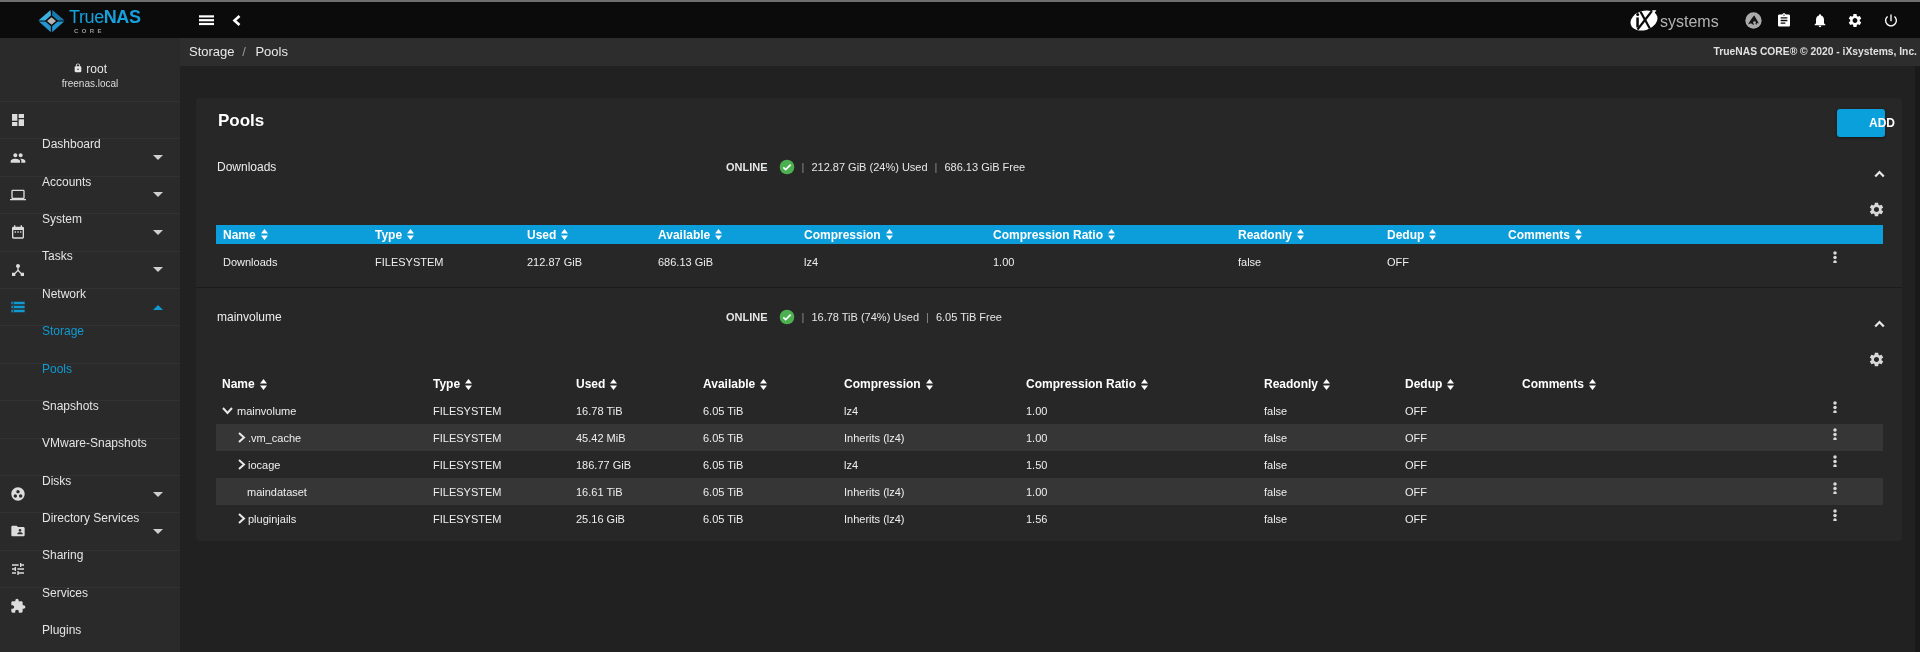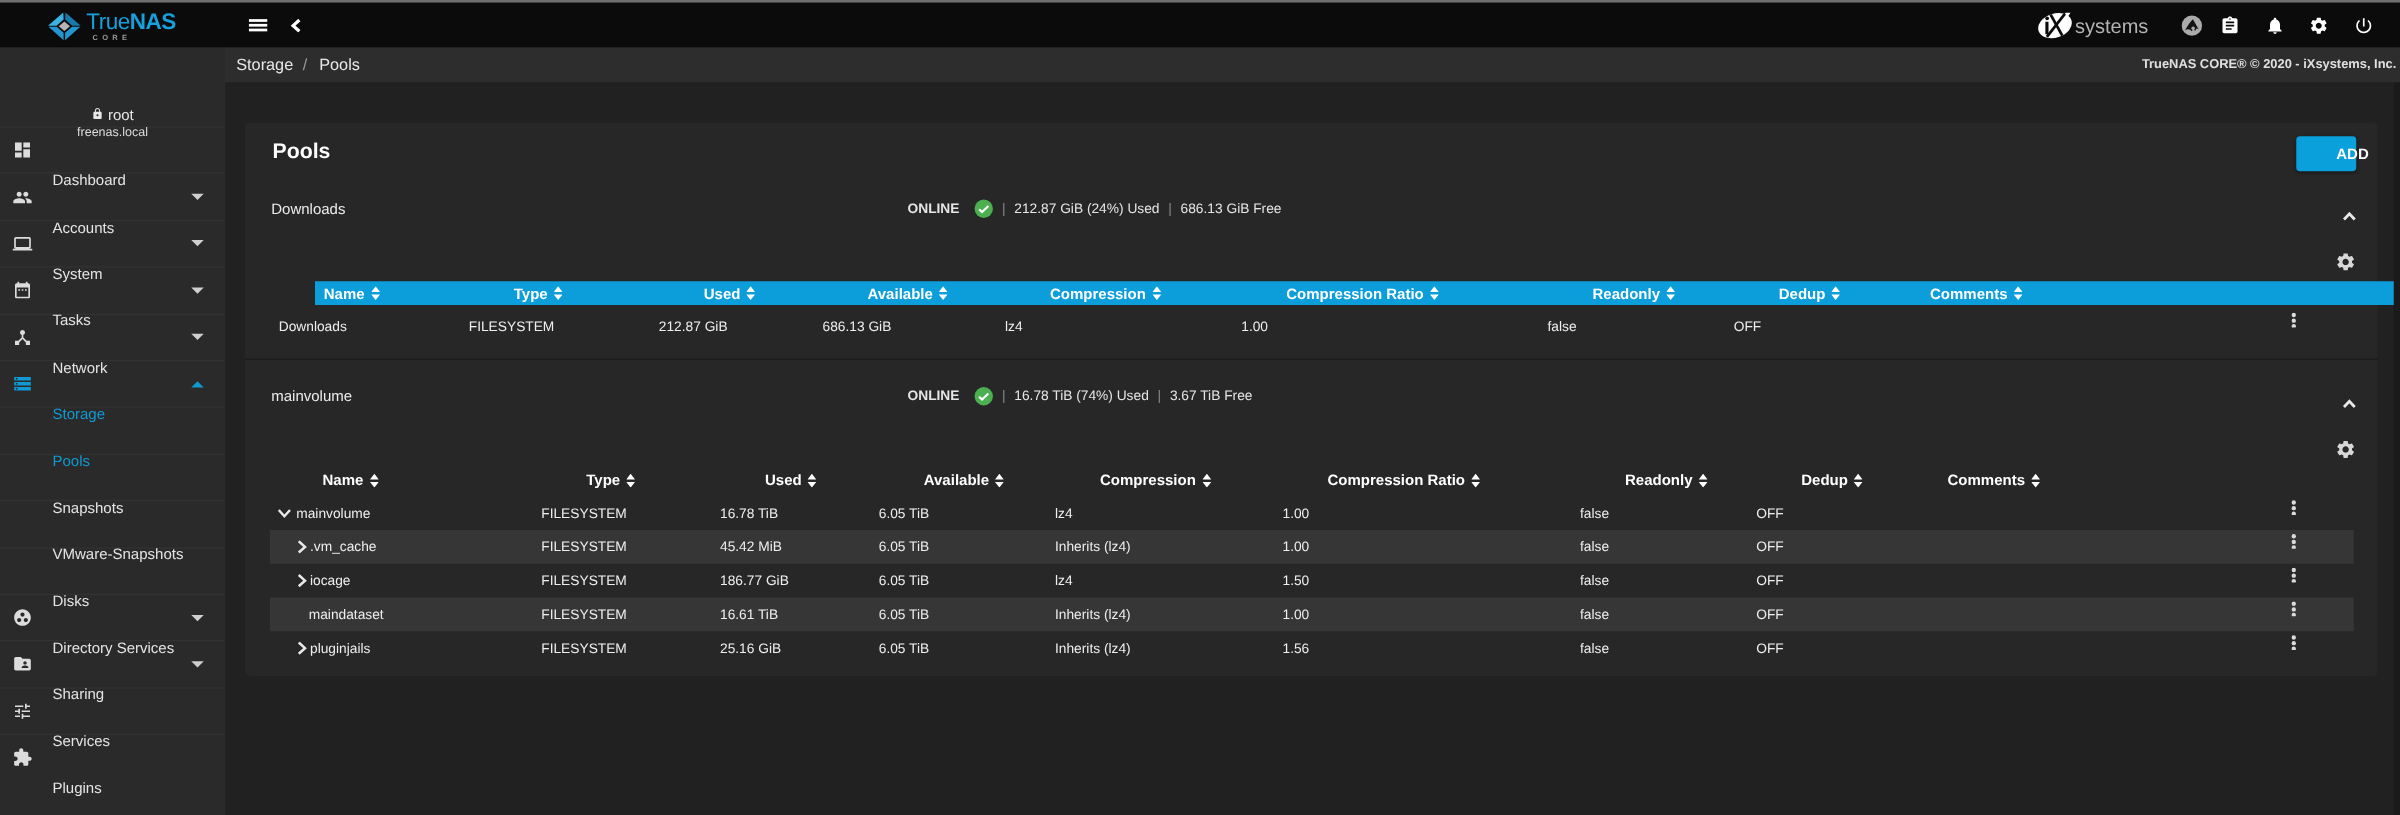--- a/index.html
+++ b/index.html
@@ -10,21 +10,21 @@
 #topstrip { position:absolute; top:0; left:0; width:1920px; height:2px; background:#6f6f6f; }
 #topbar { position:absolute; top:2px; left:0; width:1920px; height:36px; background:#0b0b0b; }
 #logo { position:absolute; left:37px; top:8px; }
 #logotext { position:absolute; left:69px; top:7px; font-size:18px; letter-spacing:-0.4px; color:#16a0dc; }
 #logotext b { font-weight:700; }
 #logocore { position:absolute; left:74px; top:28px; font-size:6px; font-weight:700; color:#9a9a9a; letter-spacing:3.4px; }
 .tico { position:absolute; top:0; }
 
 
 #sidebar { position:absolute; top:38px; left:0; width:180px; height:614px; background:#2a2a2a; }
-#user { position:absolute; top:0; left:0; width:180px; height:63px; color:#e6e6e6;margin-top:23px; }
+#user { position:absolute; top:0; left:0; width:180px; height:63px; color:#e6e6e6; }
 #userline1 { position:absolute; top:24px; width:180px; text-align:center; font-size:12px; }
 #userline2 { position:absolute; top:40px; width:180px; text-align:center; font-size:10px; color:#dcdcdc; }
 #nav { position:absolute; top:63px; left:0; width:180px; }
 .nav { position:relative; width:180px; height:37.4px; display:flex; align-items:center; color:#e4e4e4; font-size:12px; border-top:1px solid rgba(255,255,255,0.04); }
 .nav .ic { position:absolute; left:10px; width:16px; height:16px; }
 .nav .lb { position:absolute; left:42px;margin-top:48px; }
 .nav .arr { position:absolute; left:153px; width:0; height:0; border-left:5px solid transparent; border-right:5px solid transparent; border-top:5.5px solid #cfcfcf; }
 .nav .arrup { position:absolute; left:153px; width:0; height:0; border-left:5px solid transparent; border-right:5px solid transparent; border-bottom:5.5px solid #0f9ad2; }
 .nav.active { color:#0f9ad2; }
 
@@ -39,21 +39,21 @@
 #cardtitle { position:absolute; top:13px; left:22px; font-size:17px; font-weight:700; color:#fff; }
 #addbtn { position:absolute; top:11px; right:17px; width:48px; height:28px; background:#0aa0dc; border-radius:3px; color:#fff; font-size:12px; font-weight:700; text-align:center; line-height:28px; box-shadow:0 1px 3px rgba(0,0,0,.4);padding-left:32px; }
 
 .seclabel { position:absolute; left:21px; font-size:12px; color:#ececec; }
 .status { position:absolute; left:0; font-size:11px; color:#e6e6e6; display:flex; align-items:center; }
 .status .on { font-weight:700; font-size:11px; }
 .status .sep { color:#8a8a8a; padding:0 7px; }
 .chev { position:absolute; }
 .gear { position:absolute; }
 
-.thwrap { position:absolute; left:20px; width:1667px;margin-left:36px; }
+.thwrap { position:absolute; left:20px; width:1667px; }
 .th { position:absolute; top:0; height:100%; display:flex; align-items:center; font-size:12px; font-weight:700; color:#fff; white-space:nowrap; }
 .th svg { margin-left:5px; }
 .trow { position:absolute; left:20px; width:1667px; }
 .td { position:absolute; top:0; height:100%; display:flex; align-items:center; font-size:11px; color:#eeeeee; white-space:nowrap; }
 .dots { position:absolute; right:46px; }
 .divider { position:absolute; left:0; width:1706px; height:1px; background:#1b1b1b; }
 </style>
 </head>
 <body>
 <div id="app">
@@ -284,21 +284,21 @@
         <div class="seclabel" style="top:212px">mainvolume</div>
         <div class="status" style="left:530px;top:211px;">
           <span class="on">ONLINE</span>
           <svg width="16" height="16" viewBox="0 0 24 24" style="margin-left:11px">
             <circle cx="12" cy="12" r="11" fill="#4caf50"></circle>
             <path d="M6.5 12.5 L10 15.8 L17.5 8.6" stroke="#fff" stroke-width="2.6" fill="none"></path>
           </svg>
           <span class="sep">|</span>
           <span>16.78 TiB (74%) Used</span>
           <span class="sep">|</span>
-          <span>3.67 TiB Free</span>
+          <span>6.05 TiB Free</span>
         </div>
         <div class="chev" style="left:1678px;top:215.5px"><svg width="11" height="8" viewBox="0 0 11 8">
             <path d="M1.2 6.6 L5.5 2 L9.8 6.6" stroke="#e8e8e8" stroke-width="2.2" fill="none"></path>
           </svg></div>
         <div class="gear" style="left:1672px;top:253px"><svg width="17" height="17" viewBox="0 0 24 24">
             <path fill="#d8d8d8" d="M19.14 12.94c.04-.3.06-.61.06-.94 0-.32-.02-.64-.07-.94l2.03-1.58c.18-.14.23-.41.12-.61l-1.92-3.32c-.12-.22-.37-.29-.59-.22l-2.39.96c-.5-.38-1.03-.7-1.62-.94l-.36-2.54c-.04-.24-.24-.41-.48-.41h-3.84c-.24 0-.43.17-.47.41l-.36 2.54c-.59.24-1.13.57-1.62.94l-2.39-.96c-.22-.08-.47 0-.59.22L2.74 8.87c-.12.21-.08.47.12.61l2.03 1.58c-.05.3-.09.63-.09.94s.02.64.07.94l-2.03 1.58c-.18.14-.23.41-.12.61l1.92 3.32c.12.22.37.29.59.22l2.39-.96c.5.38 1.03.7 1.62.94l.36 2.54c.05.24.24.41.48.41h3.84c.24 0 .44-.17.47-.41l.36-2.54c.59-.24 1.13-.56 1.62-.94l2.39.96c.22.08.47 0 .59-.22l1.92-3.32c.12-.22.07-.47-.12-.61l-2.01-1.58zM12 15.6c-1.98 0-3.6-1.62-3.6-3.6s1.62-3.6 3.6-3.6 3.6 1.62 3.6 3.6-1.62 3.6-3.6 3.6z"></path>
           </svg></div>
         <div class="thwrap" style="top:274px;height:24px;">
           <div class="th" style="left:6px">Name<svg width="7" height="11" viewBox="0 0 7 11">
               <path fill="#fff" d="M3.5 0 L7 4.5 L0 4.5 Z M0 6.5 L7 6.5 L3.5 11 Z"></path>

